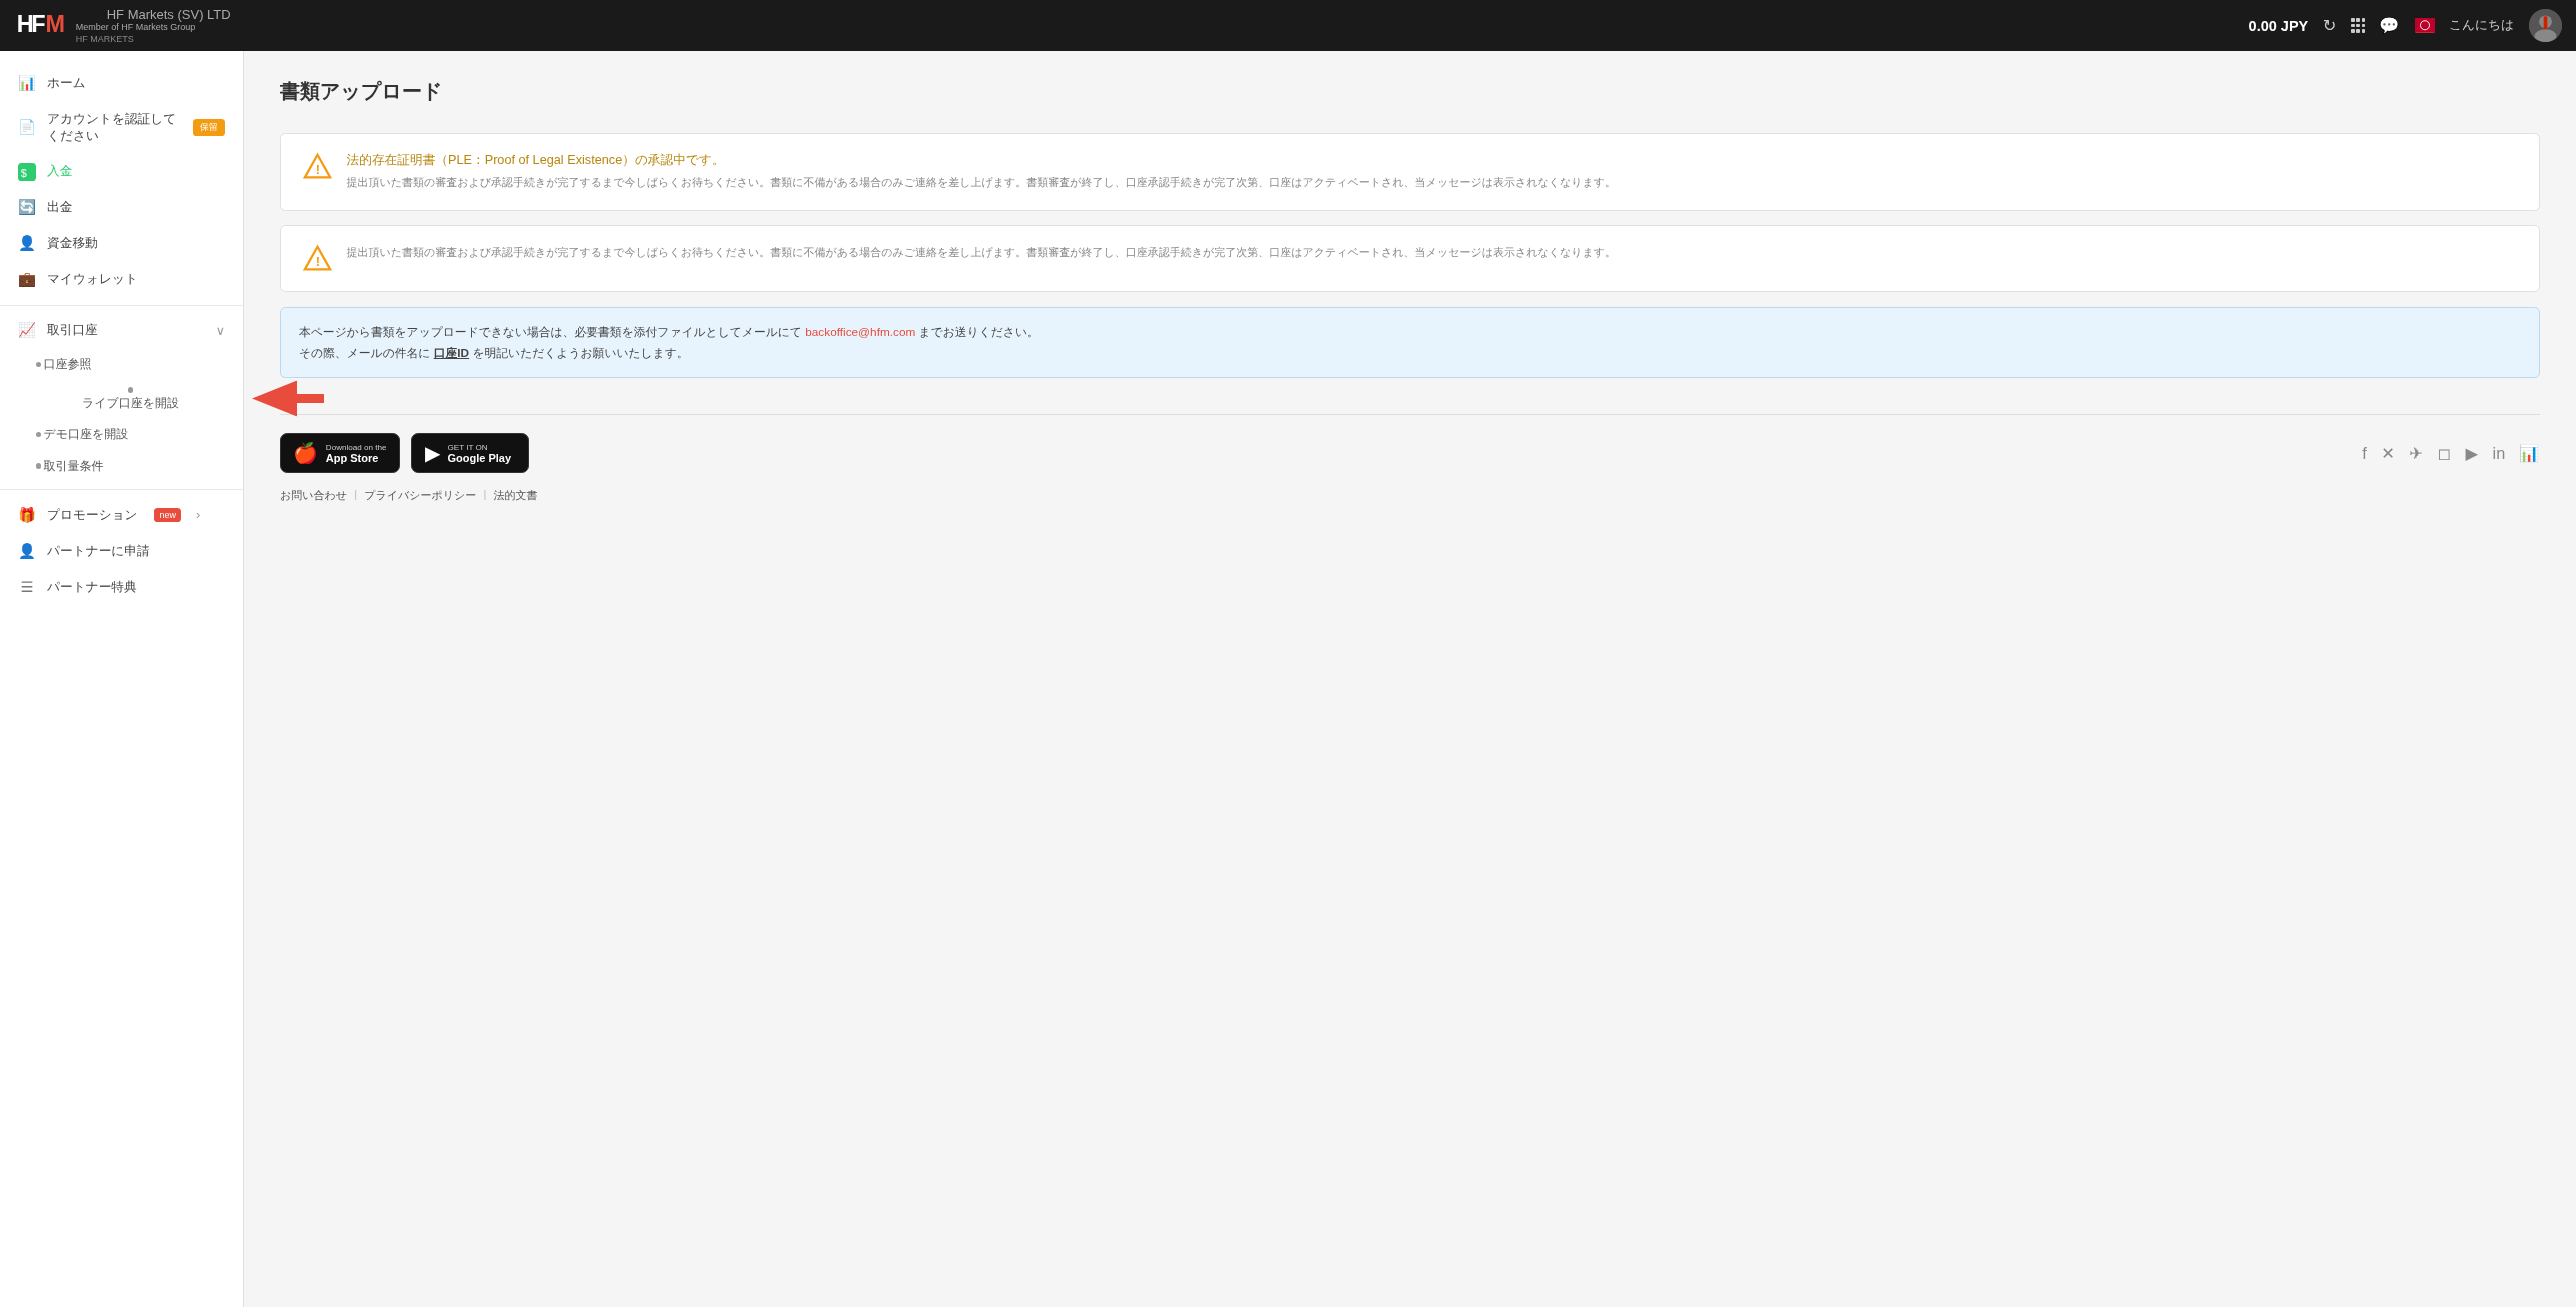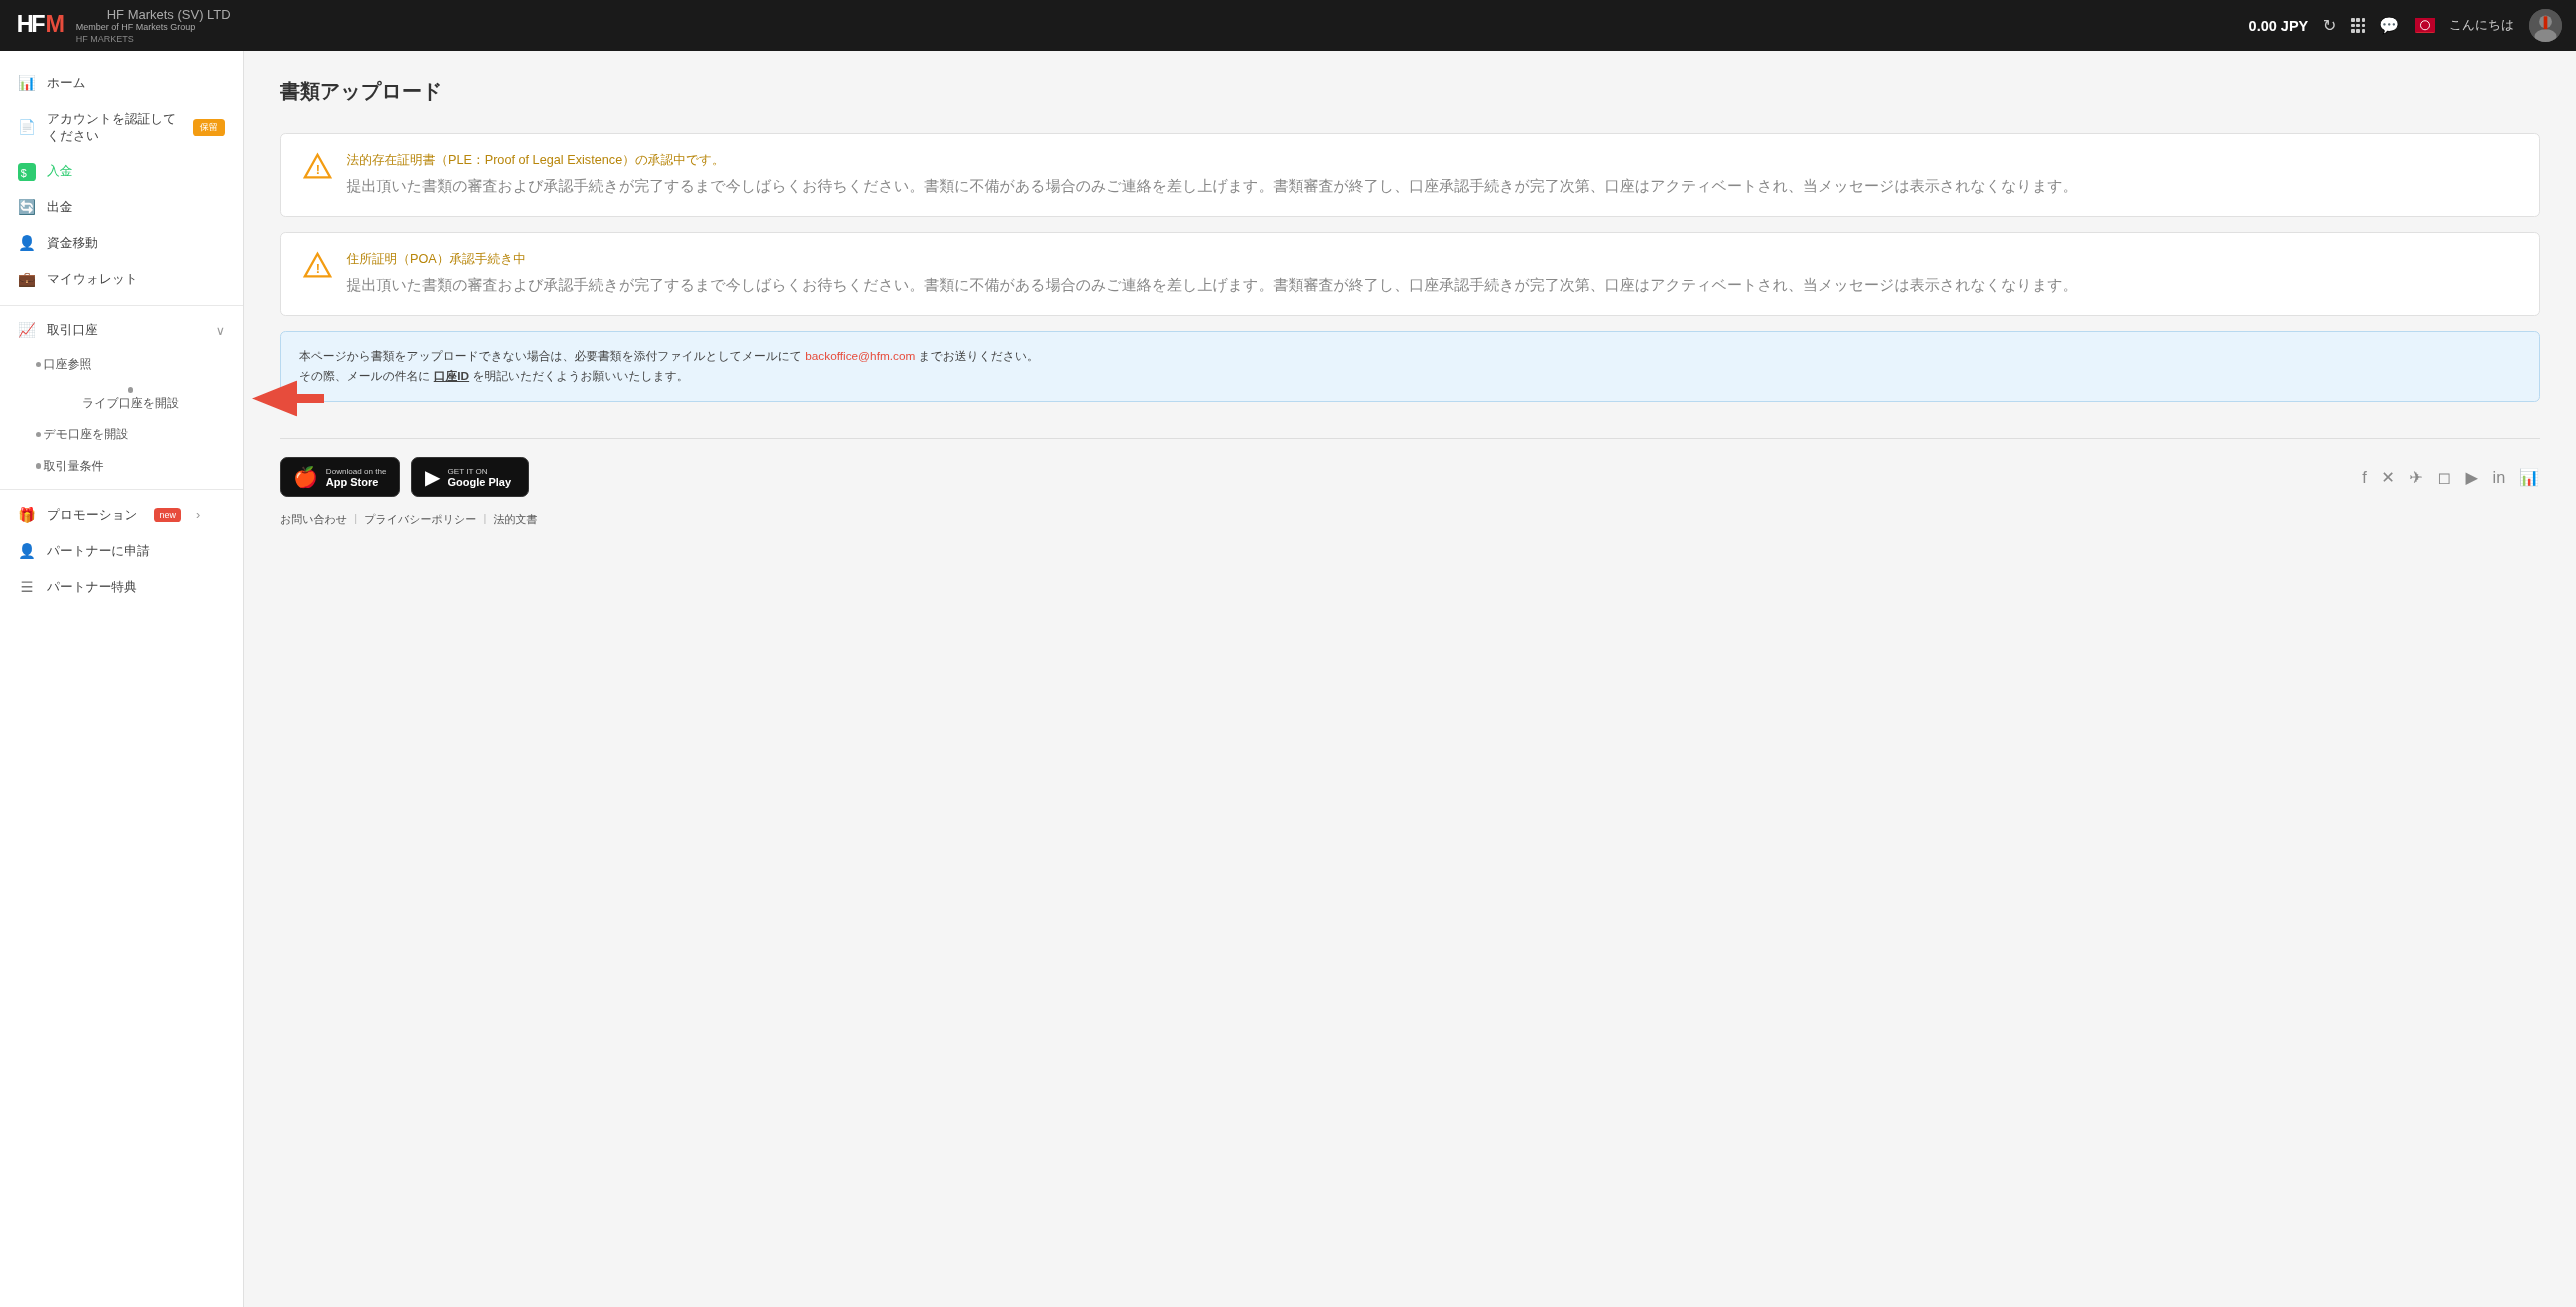--- a/index.html
+++ b/index.html
@@ -125,21 +125,21 @@
     }
     .card-content {}
     .card-title {
       font-weight: 400;
       color: #b8860b;
       margin-bottom: 5.4px;
       font-size: 12.7px;
     }
     .card-text {
       color: #888;
-      font-size: 15px;
+      font-size: 11px;
       line-height: 1.6;
       text-align: center;
     }
 
     
     .info-box {
       background: #e8f4fd;
       border: 0.9px solid #b8d9f0;
       border-radius: 5.4px;
       padding: 14.5px 18px;
@@ -377,21 +377,20 @@
     </div>
 
     <div class="card">
       <div class="warning-icon">
         <svg width="29" height="29" viewBox="0 0 32 32" style="font-size:14px">
           <polygon points="16,3 30,28 2,28" fill="none" stroke="#f39c12" stroke-width="2.5"></polygon>
           <text x="14" y="24" font-size="14" font-weight="bold" fill="#f39c12">!</text>
         </svg>
       </div>
       <div class="card-content">
-        <div class="card-title">住所証明（POA）承認手続き中</div>
         <div class="card-text">提出頂いた書類の審査および承認手続きが完了するまで今しばらくお待ちください。書類に不備がある場合のみご連絡を差し上げます。書類審査が終了し、口座承認手続きが完了次第、口座はアクティベートされ、当メッセージは表示されなくなります。</div>
       </div>
     </div>
 
     <div class="info-box">
       <span>本ページから書類をアップロードできない場合は、必要書類を添付ファイルとしてメールにて</span>
       <a class="email-link">backoffice@hfm.com</a>
       <span>までお送りください。</span><br>
       <span>その際、メールの件名に</span>
       <span class="bold-underline">口座ID</span>

